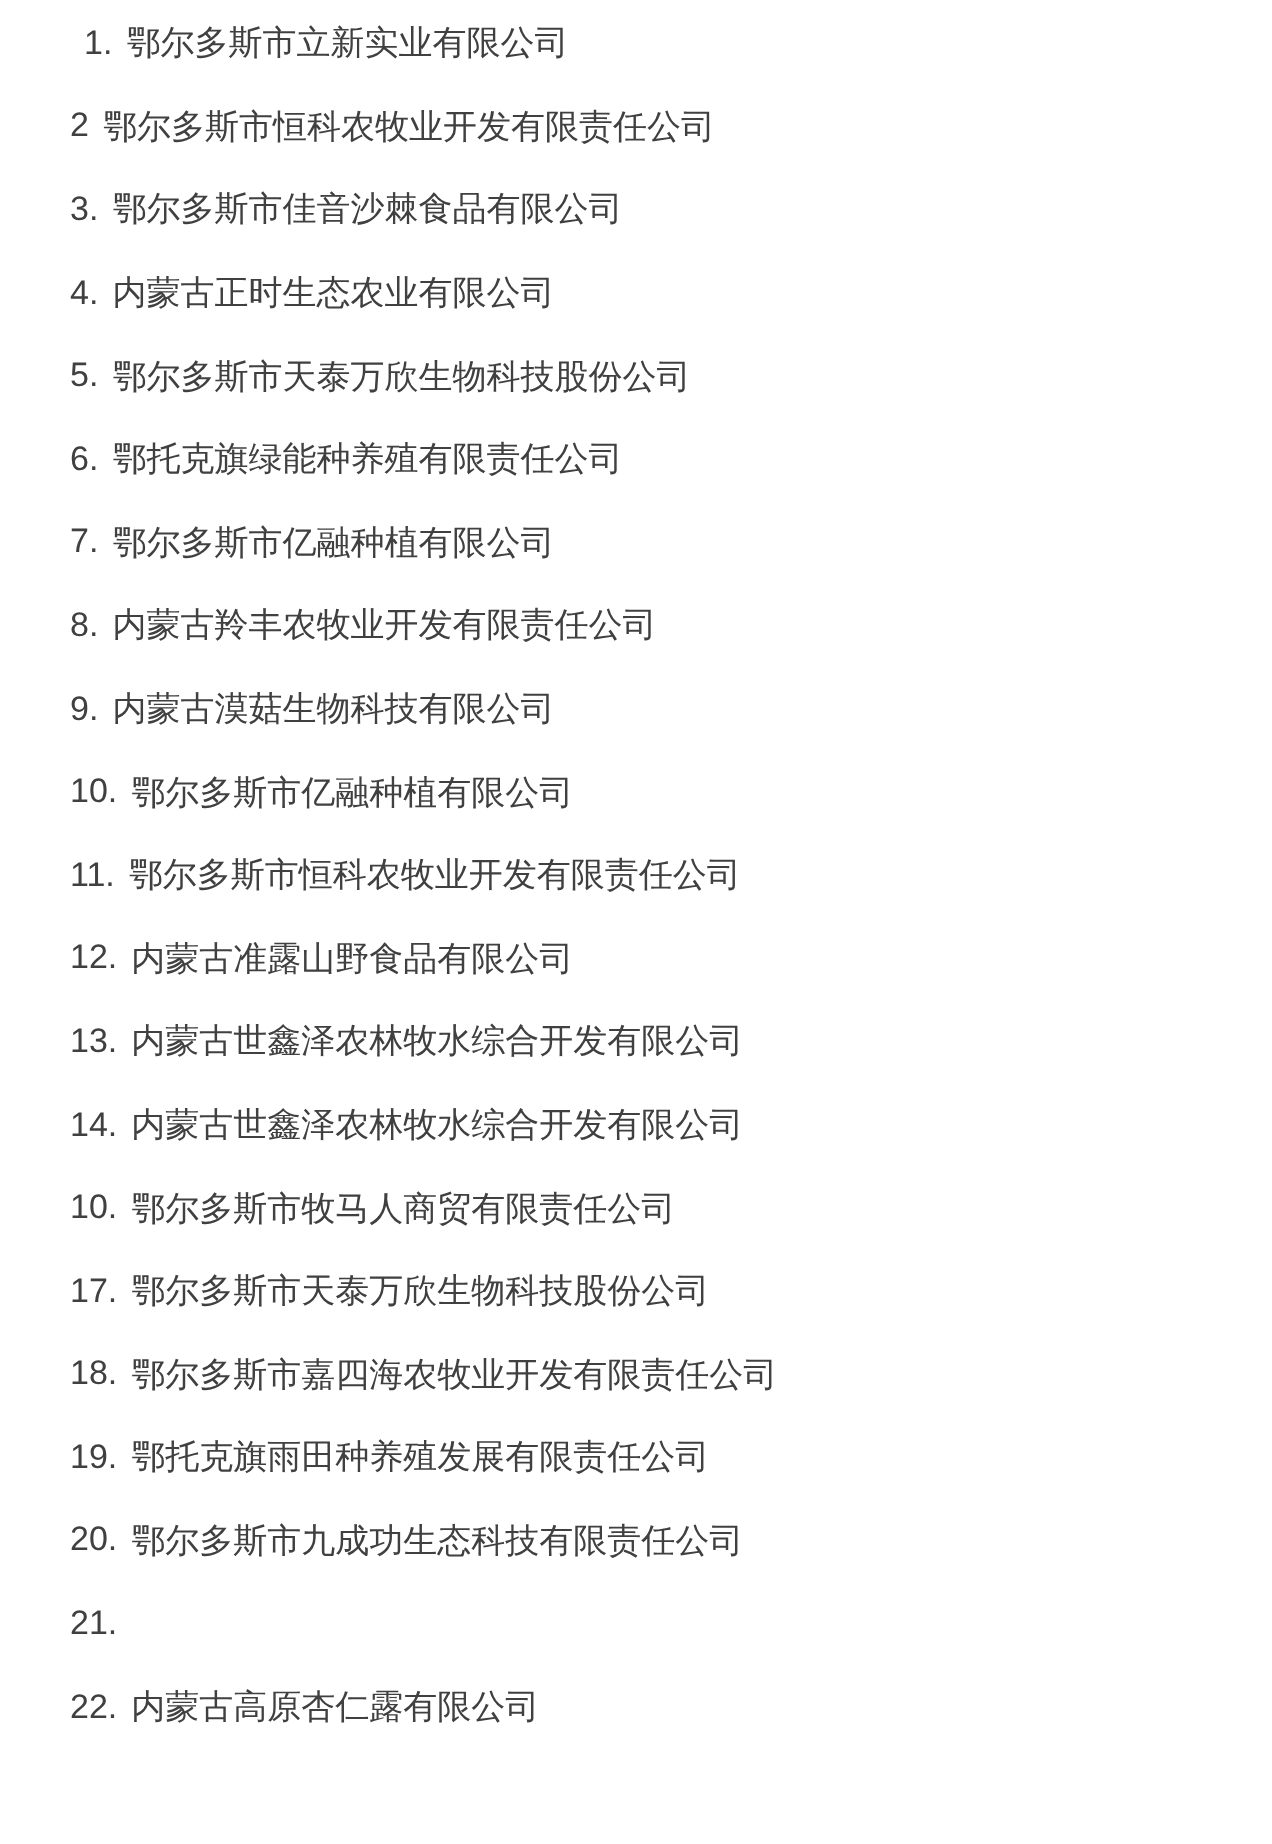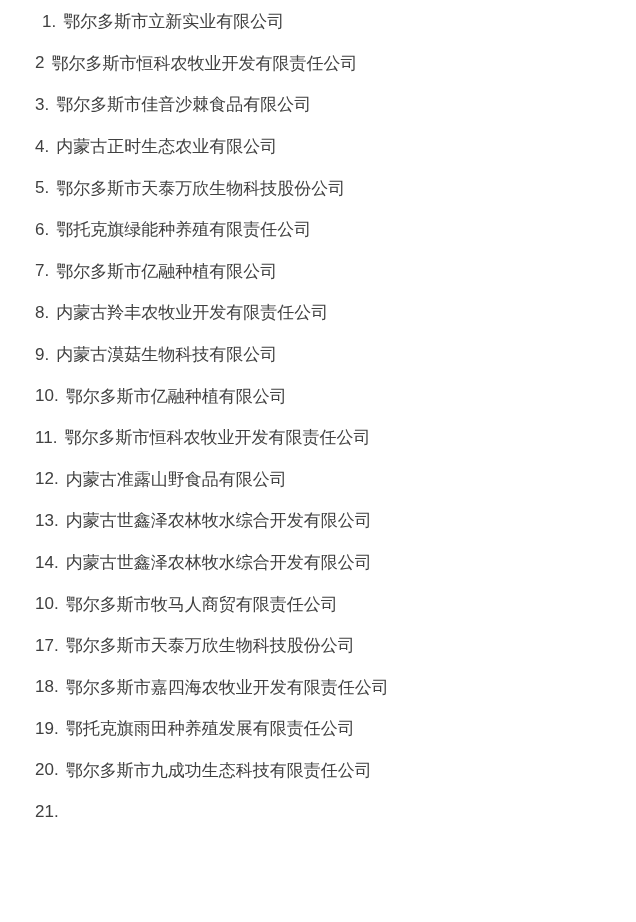--- a/index.html
+++ b/index.html
@@ -111,13 +111,17 @@
       <span class="item-number">19.</span>
       <span class="company-name">鄂托克旗雨田种养殖发展有限责任公司</span>
     </div>
     <div class="list-row">
       <span class="item-number">20.</span>
       <span class="company-name">鄂尔多斯市九成功生态科技有限责任公司</span>
     </div>
     <div class="list-row">
       <span class="item-number">21.</span>
     </div>
+    <div class="list-row">
+      <span class="item-number">22.</span>
+      <span class="company-name">内蒙古高原杏仁露有限公司</span>
+    </div>
   </div>
 
 </body></html>

